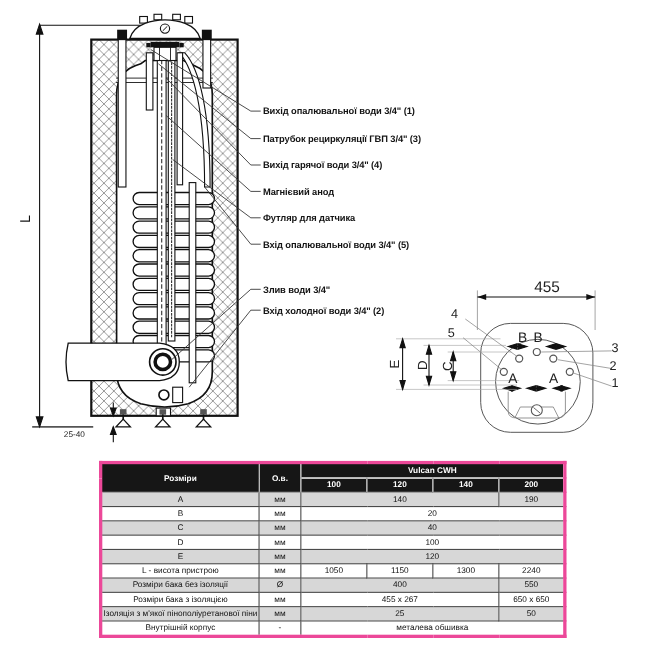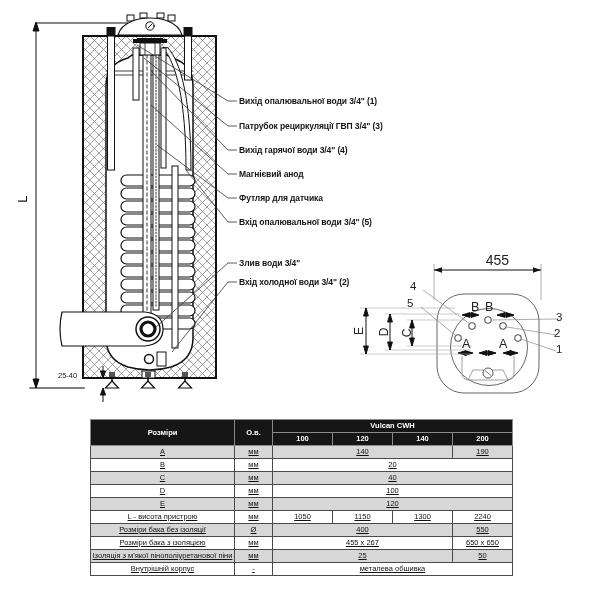--- a/index.html
+++ b/index.html
@@ -7,25 +7,25 @@
          font-family:"Liberation Sans",sans-serif;color:#111;}
   svg{position:absolute;left:0;top:0;}
   .co{position:absolute;left:239px;font:700 8.5px "Liberation Sans",sans-serif;
       color:#141414;white-space:nowrap;letter-spacing:-0.1px;}
   .rot{position:absolute;width:14px;height:14px;line-height:14px;text-align:center;
        transform:rotate(-90deg);font-size:12px;color:#222;}
   .tvn{position:absolute;font-size:11.5px;color:#222;white-space:nowrap;}
   .big{font-size:12.5px;}
   .dim455{position:absolute;left:465px;top:252px;width:44px;text-align:right;
           font-size:14px;color:#222;}
-  .footdim{position:absolute;left:58px;top:371px;font-size:7.5px;color:#222;}
+  .footdim{position:absolute;left:58px;top:390px;font-size:7.5px;color:#222;}
   .ldim{position:absolute;left:16px;top:192px;width:14px;height:14px;line-height:14px;
         text-align:center;transform:rotate(-90deg);font-size:13px;color:#111;}
   table.dims{position:absolute;left:90px;top:419px;width:422px;border-collapse:collapse;
-     table-layout:fixed;font-size:7.5px;color:#111;border:1px solid #ec4899;text-decoration:underline;}
+     table-layout:fixed;font-size:7.5px;color:#111;border:3px solid #ec4899;}
   table.dims th,table.dims td{border:1px solid #4a4a4a;padding:0;height:12px;
      line-height:12px;text-align:center;font-weight:400;overflow:hidden;white-space:nowrap;}
   table.dims thead th{background:#161616;color:#fff;border-color:#8a8a8a;font-weight:700;
      font-size:7.5px;}
   th.t-title{font-size:12.5px;text-align:left;padding-left:6px;font-weight:700;}
   td.lbl{text-align:left;padding-left:5px;}
   tr.g td{background:#d7d7d7;}
 </style>
 </head>
 <body>

